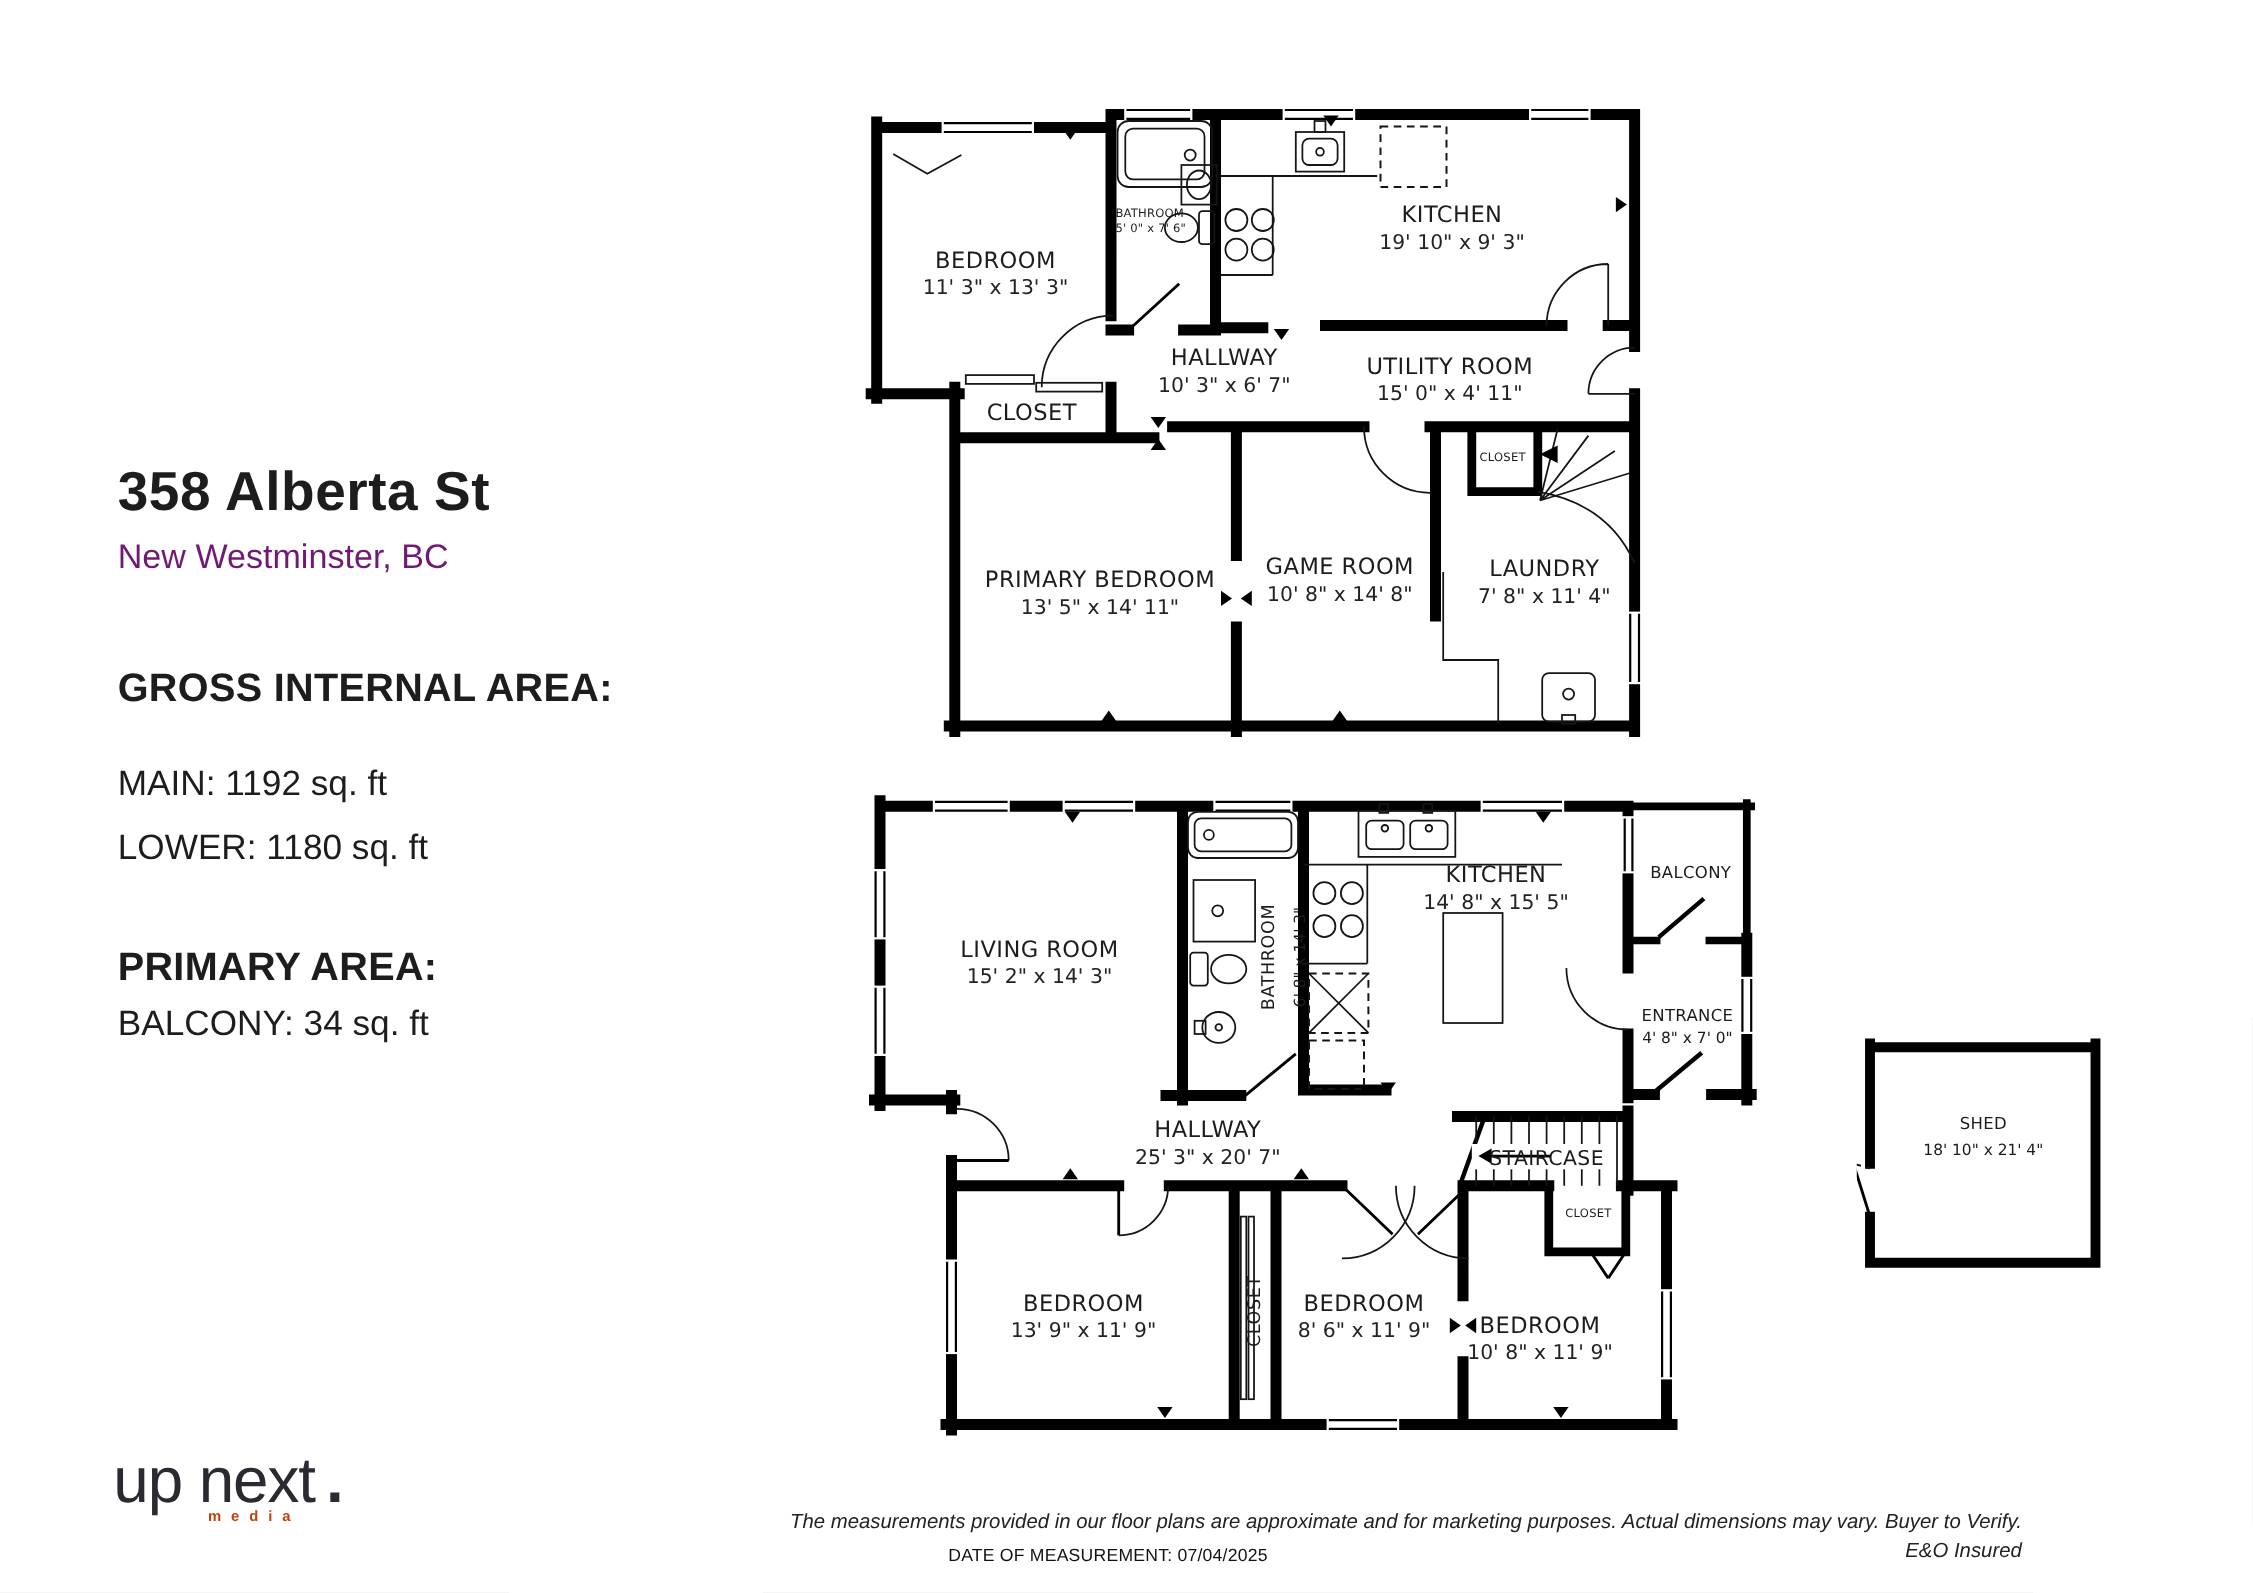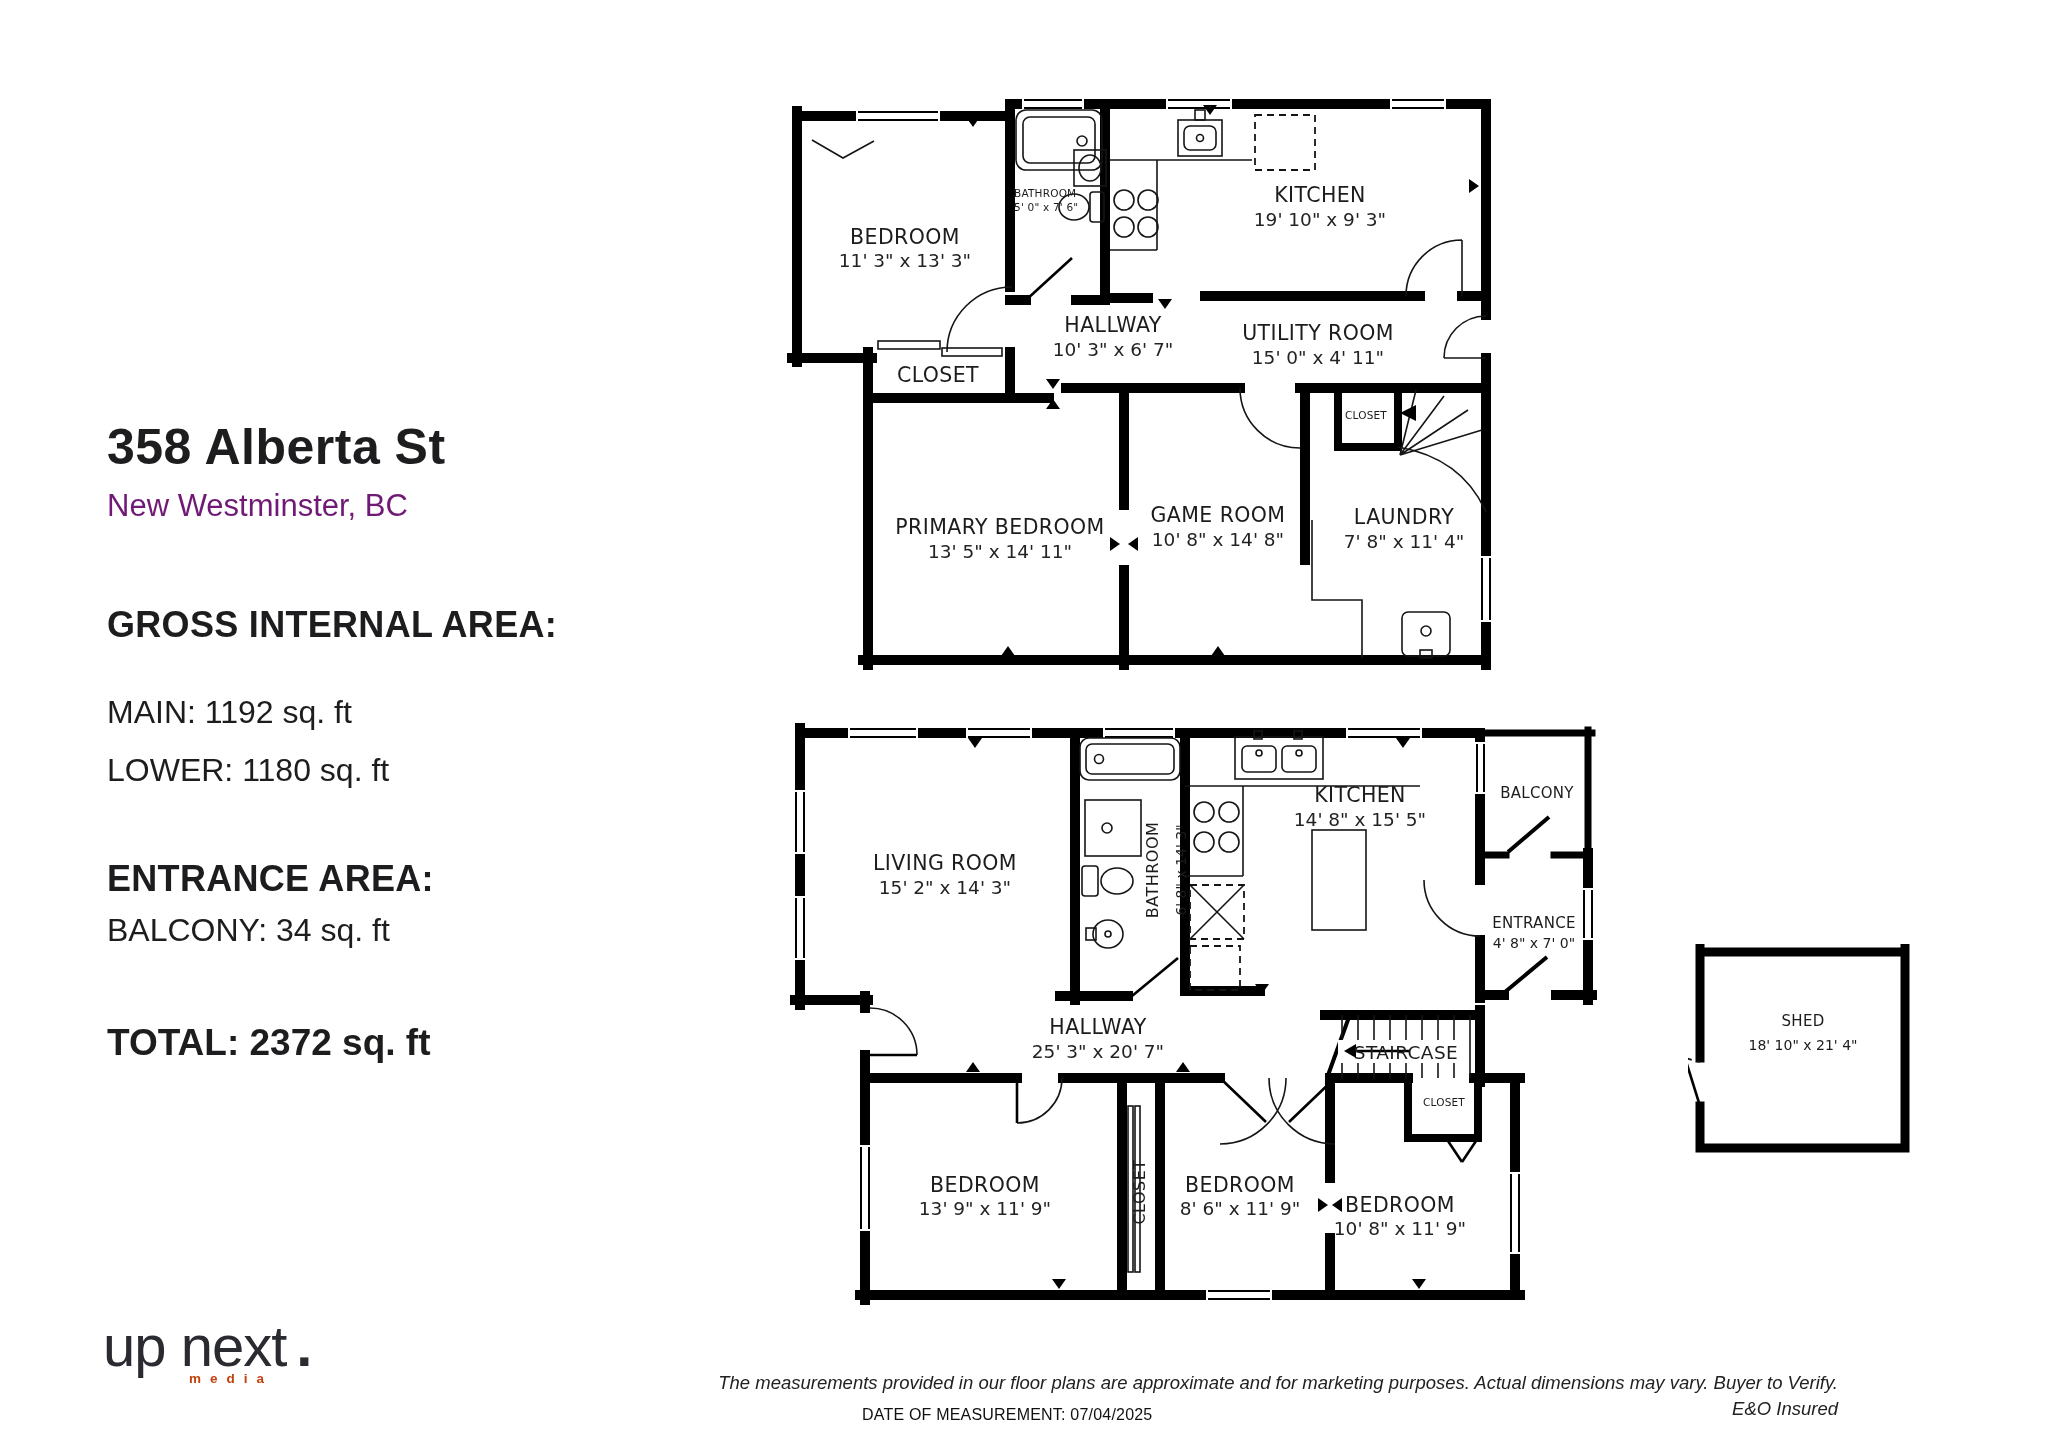--- a/index.html
+++ b/index.html
@@ -55,24 +55,23 @@
 
 <div class="page">
 
   <div class="abs address" style="left:107px;top:418px;">358 Alberta St</div>
   <div class="abs city" style="left:107px;top:488px;">New Westminster, BC</div>
 
   <div class="abs sec-title" style="left:107px;top:604px;">GROSS INTERNAL AREA:</div>
   <div class="abs area-line" style="left:107px;top:694px;">MAIN: 1192 sq. ft</div>
   <div class="abs area-line" style="left:107px;top:752px;">LOWER: 1180 sq. ft</div>
 
-  <div class="abs sec-title" style="left:107px;top:858px;">ENTRANCE AREA:</div>
+  <div class="abs sec-title" style="left:107px;top:858px;">PRIMARY AREA:</div>
   <div class="abs area-line" style="left:107px;top:912px;">BALCONY: 34 sq. ft</div>
 
-  <div class="abs total-line" style="left:107px;top:1022px;">TOTAL: 2372 sq. ft</div>
 
   <svg class="plan" style="left:785px;top:90px;" width="715" height="590" viewBox="785 90 715 590">
 
     <path class="w" d="
       M797,116 H1010  M1010,104 H1486  M797,111 V362  M792,358 H872
       M868,352 V402   M868,398 H1049
       M1066,388 H1240 M1300,388 H1486
       M1010,104 V287  M1010,352 V398
       M1105,104 V300  M1010,300 H1026 M1076,300 H1105 M1105,298 H1148
       M1205,296 H1420 M1462,296 H1486

